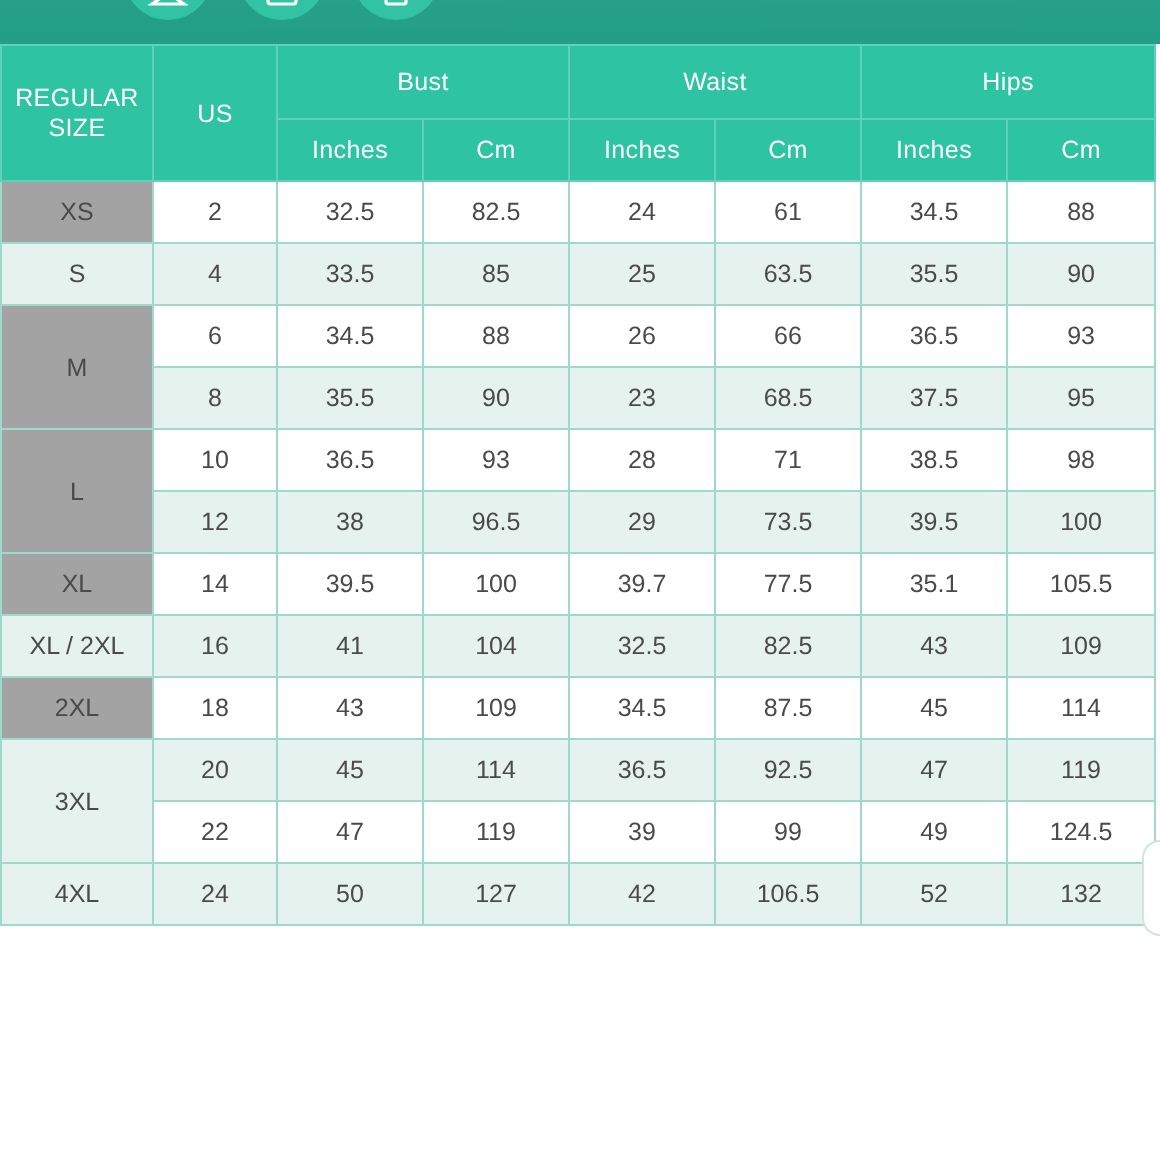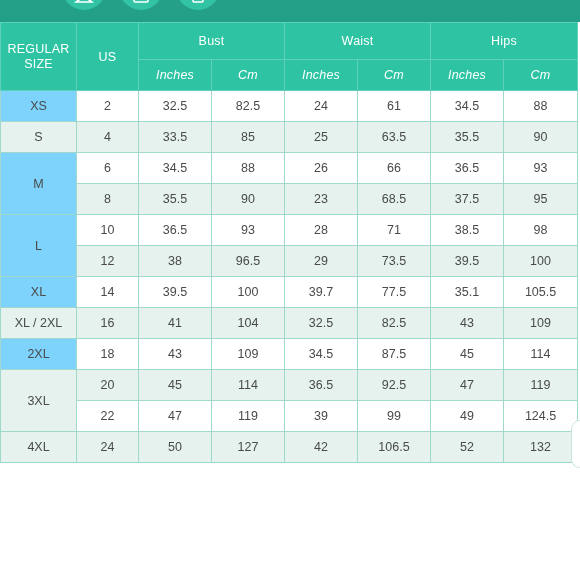--- a/index.html
+++ b/index.html
@@ -91,35 +91,34 @@
     font-size: 12.5px;
     margin-top: 16px;
   }
   th.group-head {
     height: 36px;
     font-size: 13px;
   }
   th.sub-head {
     height: 30px;
     font-size: 12px;
-    font-style: italic;
   }
   table.size-chart tbody td {
     height: 30px;
     font-size: 12.5px;
     color: #4a4a4a;
     background: #ffffff;
   }
   table.size-chart tbody tr.shaded td {
     background: #e5f2ee;
   }
   table.size-chart tbody td.label-cell {
     color: #4a4a4a;
     font-size: 12.5px;
-    background: #7dd3fc;
+    background: #a3a3a3;
   }
   table.size-chart tbody tr.shaded td.label-cell-shaded {
     background: #e5f2ee;
   }
 
   
   col.c-size { width: 76px; }
   col.c-us   { width: 62px; }
   col.c-num  { width: 73px; }
   col.c-num-last { width: 74px; }

